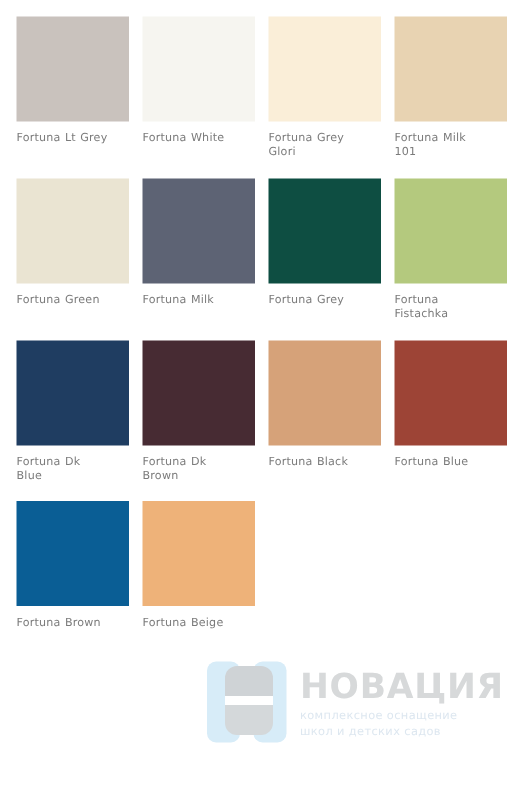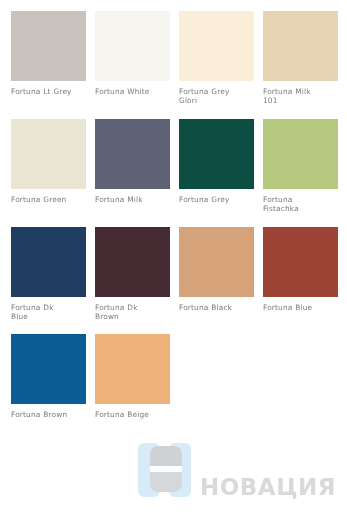--- a/index.html
+++ b/index.html
@@ -43,21 +43,21 @@
     max-width: 76px;
   }
 
   #watermark {
     position: absolute;
     left: 138px;
     top: 437px;
     width: 205px;
     height: 62px;
     display: flex;
-    align-items: flex-end;
+    align-items: center;
   }
   #watermark-mark {
     width: 55px;
     height: 58px;
     flex: 0 0 auto;
   }
   #watermark-text {
     margin-left: 7px;
     padding-top: 4px;
   }
@@ -148,14 +148,18 @@
     <path d="M37 2 h10 a6 6 0 0 1 6 6 v42 a6 6 0 0 1 -6 6 h-10 a6 6 0 0 1 -6 -6 v-42 a6 6 0 0 1 6 -6 z" fill="#d7ecf8"></path>
 
     <path d="M20 5 h16 a8 8 0 0 1 8 8 v12 h-32 v-12 a8 8 0 0 1 8 -8 z" fill="#cfd3d6"></path>
 
     <rect x="12" y="25" width="32" height="6" fill="#ffffff"></rect>
 
     <path d="M12 31 h32 v12 a8 8 0 0 1 -8 8 h-16 a8 8 0 0 1 -8 -8 v-12 z" fill="#d4d8da"></path>
   </svg>
   <div id="watermark-text">
     <div id="watermark-wordmark">НОВАЦИЯ</div>
+    <div id="watermark-tagline">
+      <span class="tagline-line">комплексное оснащение</span>
+      <span class="tagline-line">школ и детских садов</span>
+    </div>
   </div>
 </div>
 
 </body></html>

